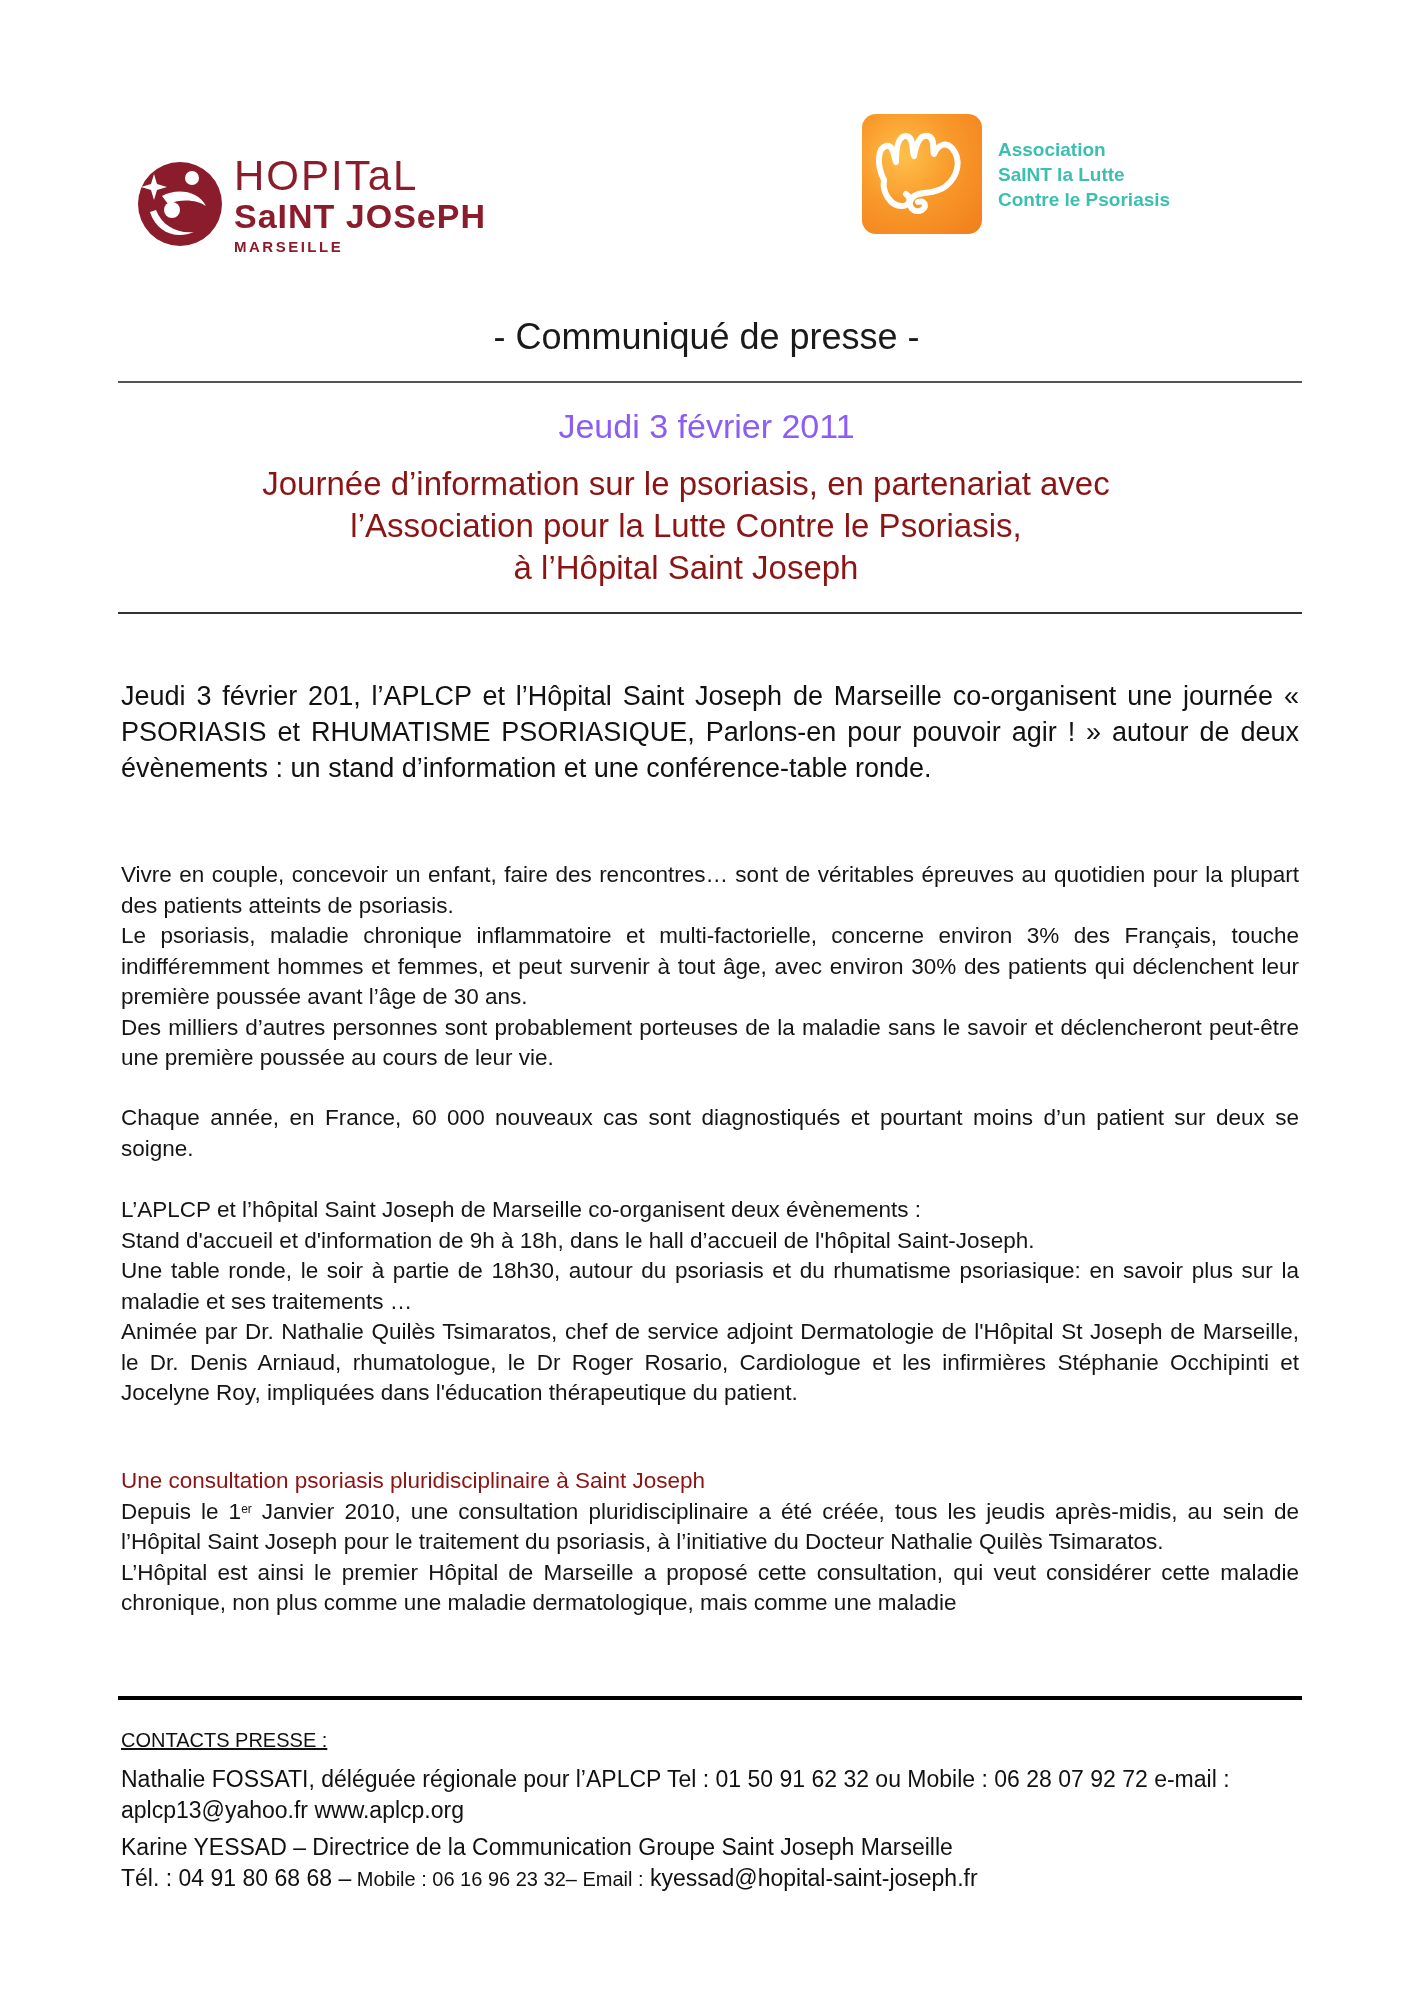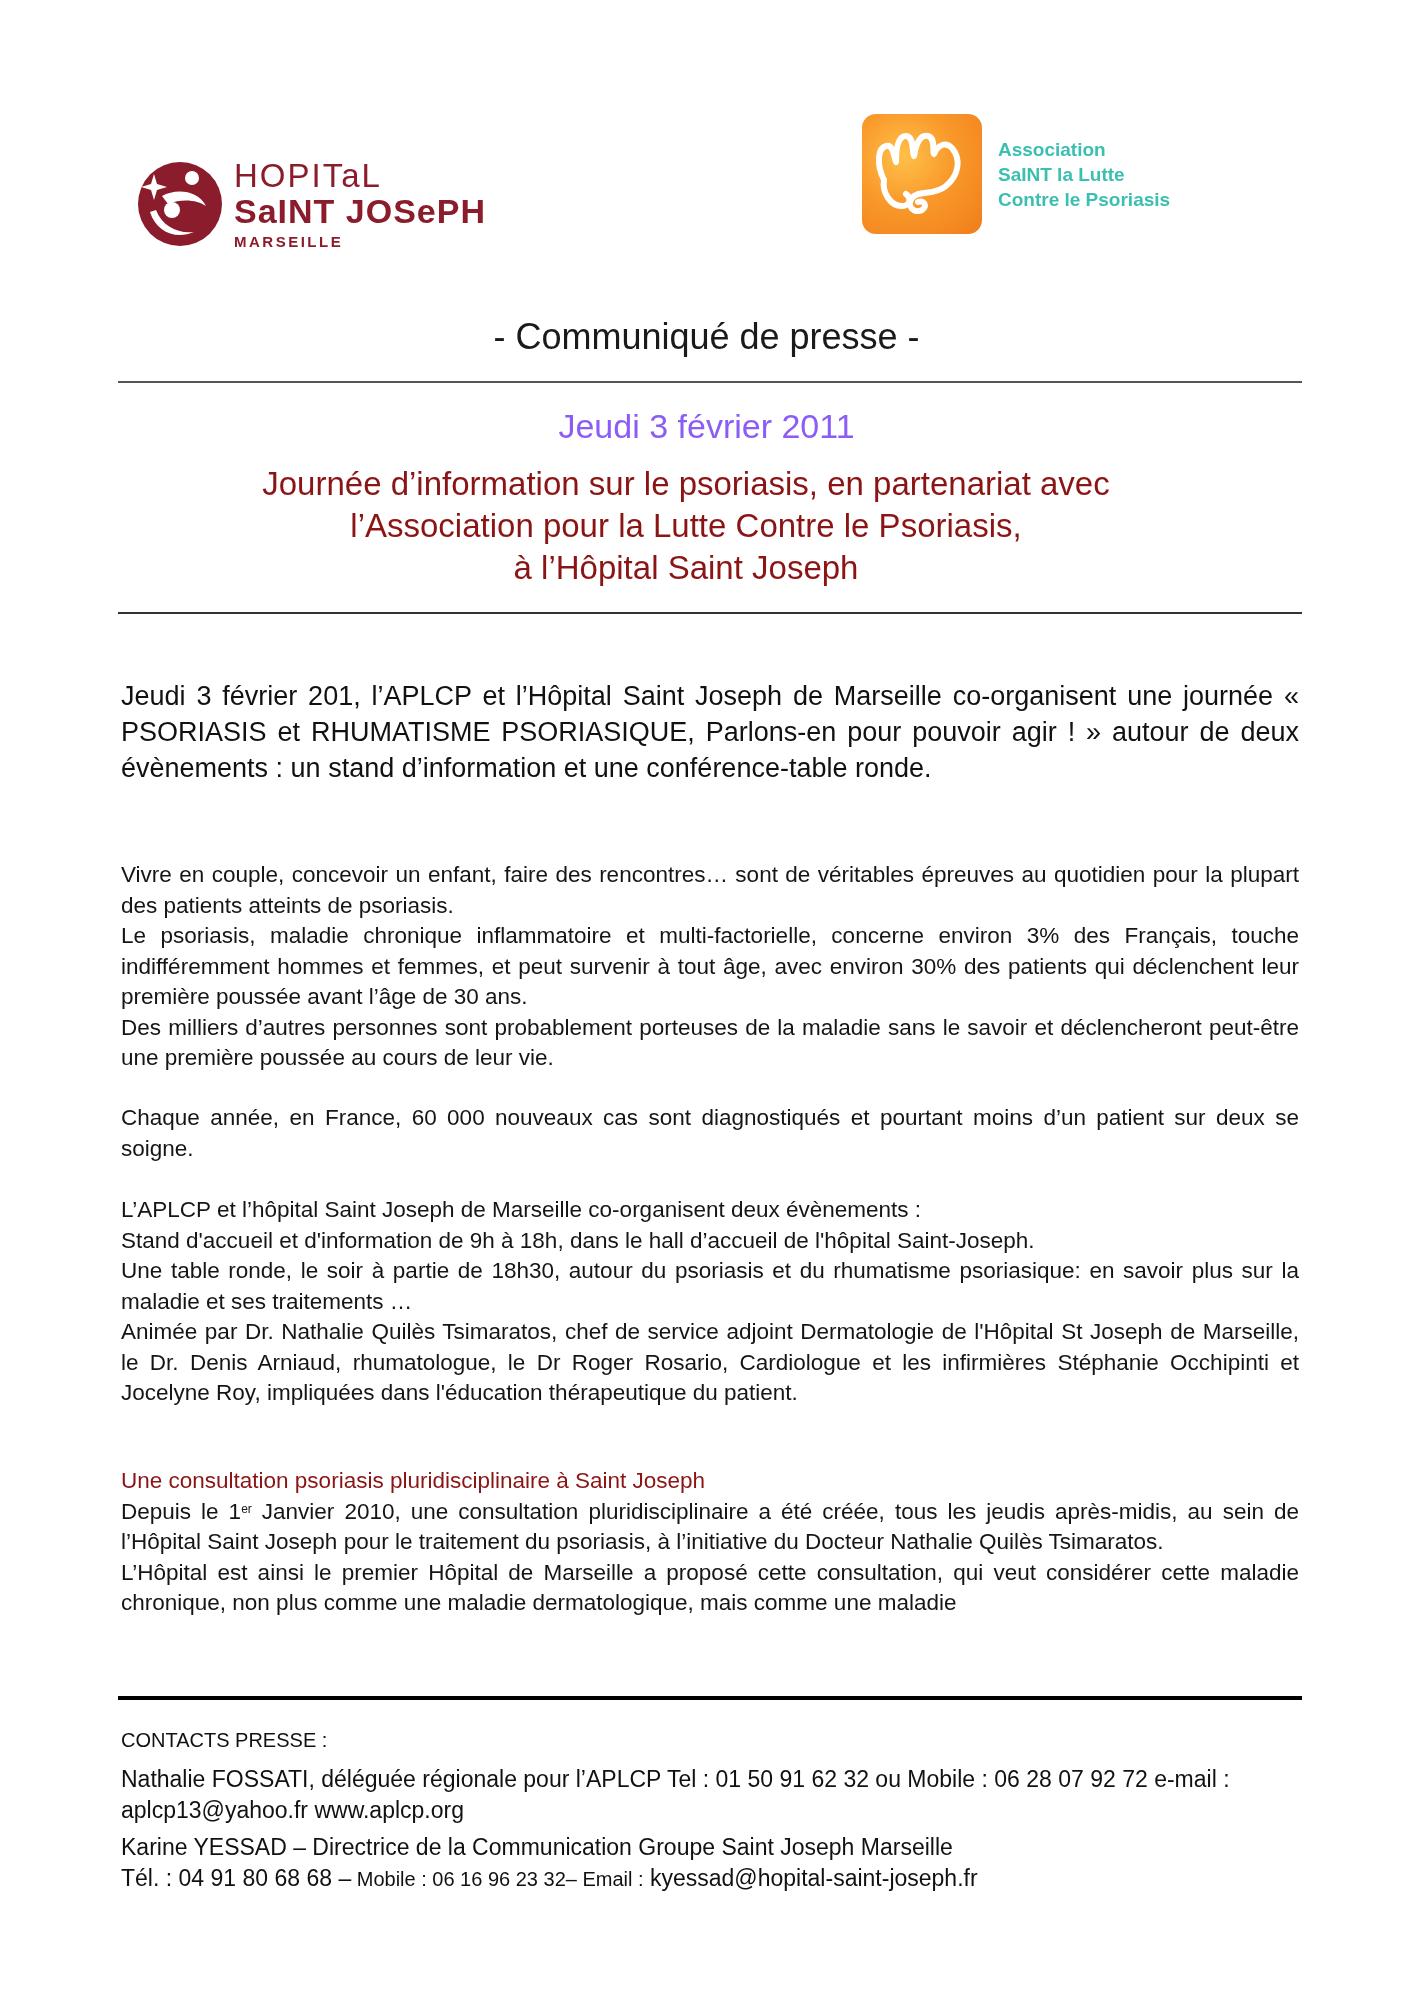--- a/index.html
+++ b/index.html
@@ -4,21 +4,21 @@
   <style>
     html, body { margin: 0; padding: 0; background: #ffffff; }
     body { width: 1413px; height: 2000px; position: relative; overflow: hidden;
            font-family: "Liberation Sans", "DejaVu Sans", sans-serif; color: #111; }
     .page { position: absolute; left: 0; top: 0; width: 1413px; height: 2000px; }
 
     
     .logo-hsj { position: absolute; left: 136px; top: 158px; width: 370px; height: 92px; display: flex; align-items: center; }
     .logo-hsj .emblem { width: 88px; height: 88px; flex: 0 0 88px; }
     .logo-hsj .words { margin-left: 10px; color: #8b1c2b; line-height: 1; }
-    .logo-hsj .w1 { font-size: 33px; letter-spacing: 2px; font-weight: 400; }
+    .logo-hsj .w1 { font-size: 42px; letter-spacing: 2px; font-weight: 400; }
     .logo-hsj .w2 { font-size: 34px; font-weight: 700; letter-spacing: 1px; margin-top: 2px; }
     .logo-hsj .w3 { font-size: 15px; font-weight: 700; letter-spacing: 2.5px; margin-top: 6px; }
 
     .logo-aplcp { position: absolute; left: 862px; top: 113px; width: 340px; height: 122px; display: flex; align-items: center; }
     .logo-aplcp .square { width: 120px; height: 120px; flex: 0 0 120px; border-radius: 14px;
       background: radial-gradient(circle at 35% 35%, #ffc04a 0%, #f9992a 45%, #f07d1c 100%); }
     .logo-aplcp .words { margin-left: 16px; color: #3bbfb0; font-weight: 700; font-size: 19px; line-height: 25px; }
 
     
     .press-title { position: absolute; left: 0; width: 1413px; top: 316px; text-align: center; font-size: 36px; color: #1a1a1a; }
@@ -36,21 +36,21 @@
     .body p { margin: 0; }
     .b1 { top: 860px; }
     .b2 { top: 1103px; }
     .b3 { top: 1195px; }
     .b4 { top: 1466px; }
     .section-heading { color: #8b1414; }
     sup { font-size: 12px; vertical-align: top; position: relative; top: -3px; }
 
     
     .contacts { position: absolute; left: 121px; width: 1178px; top: 1726px; color: #111; }
-    .contacts .label { font-size: 20px; line-height: 28px; margin-bottom: 10px; }
+    .contacts .label { font-size: 20px; line-height: 28px; margin-bottom: 10px; text-decoration: underline; }
     .contacts .line { font-size: 23px; line-height: 31px; }
     .contacts .gap { height: 6px; }
     .contacts .small { font-size: 20px; }
   </style>
 </head>
 <body>
 
 <div class="page">
 
   <div class="logo-hsj">

